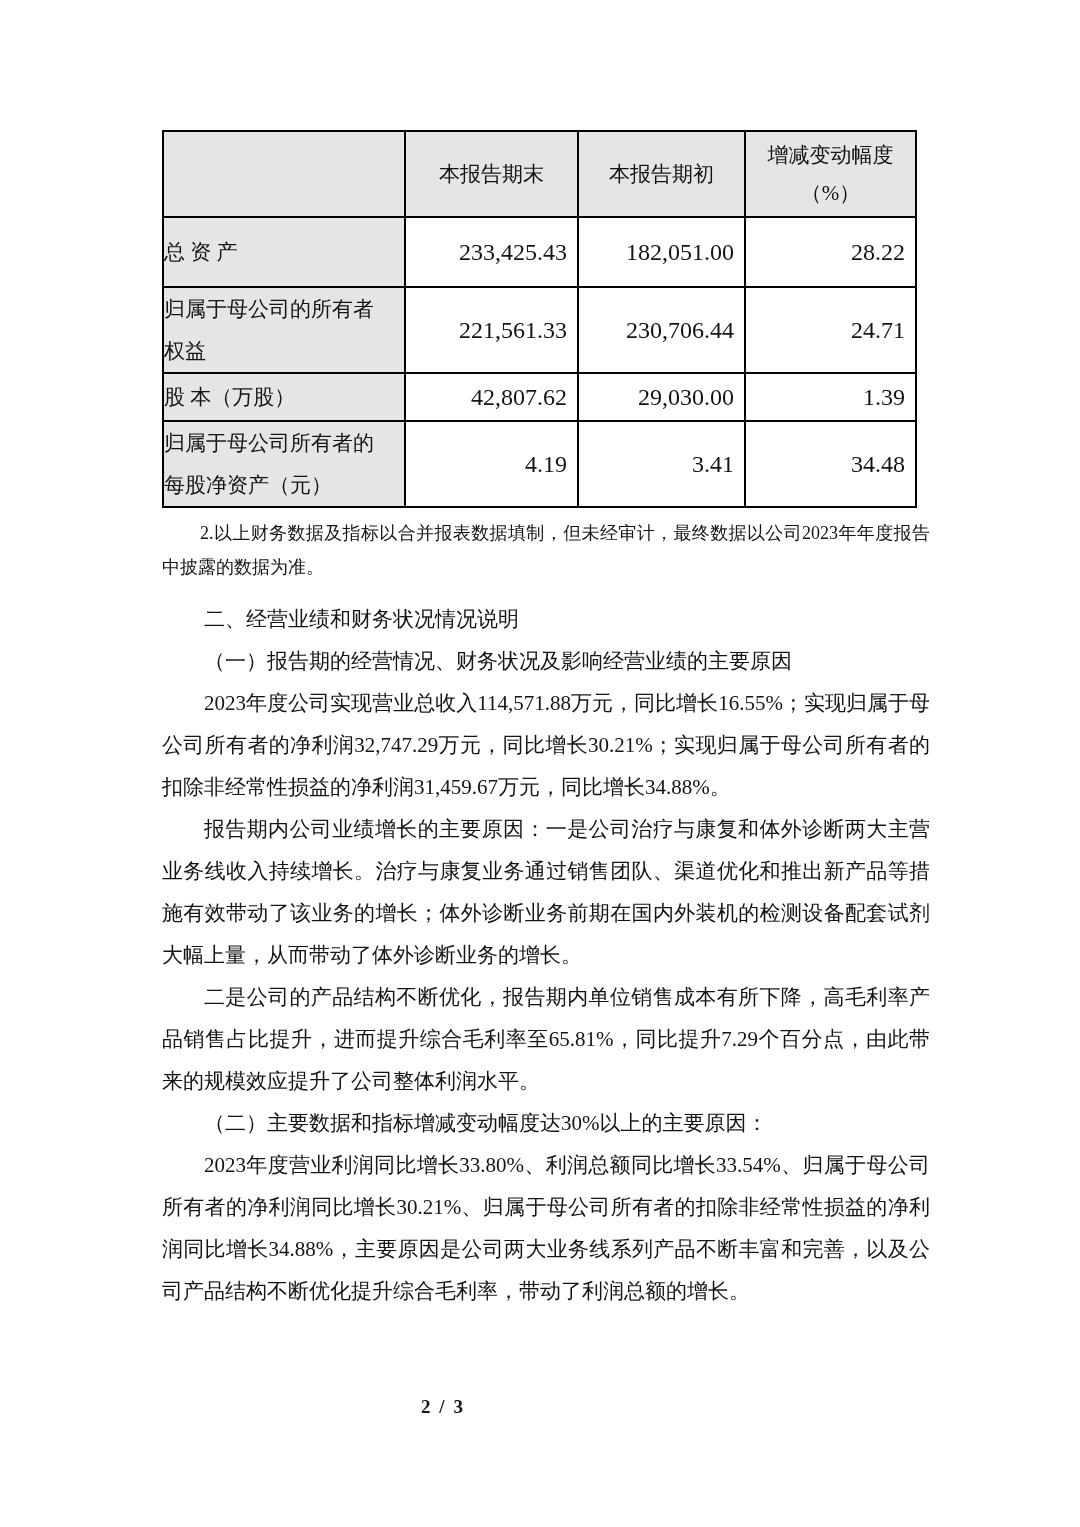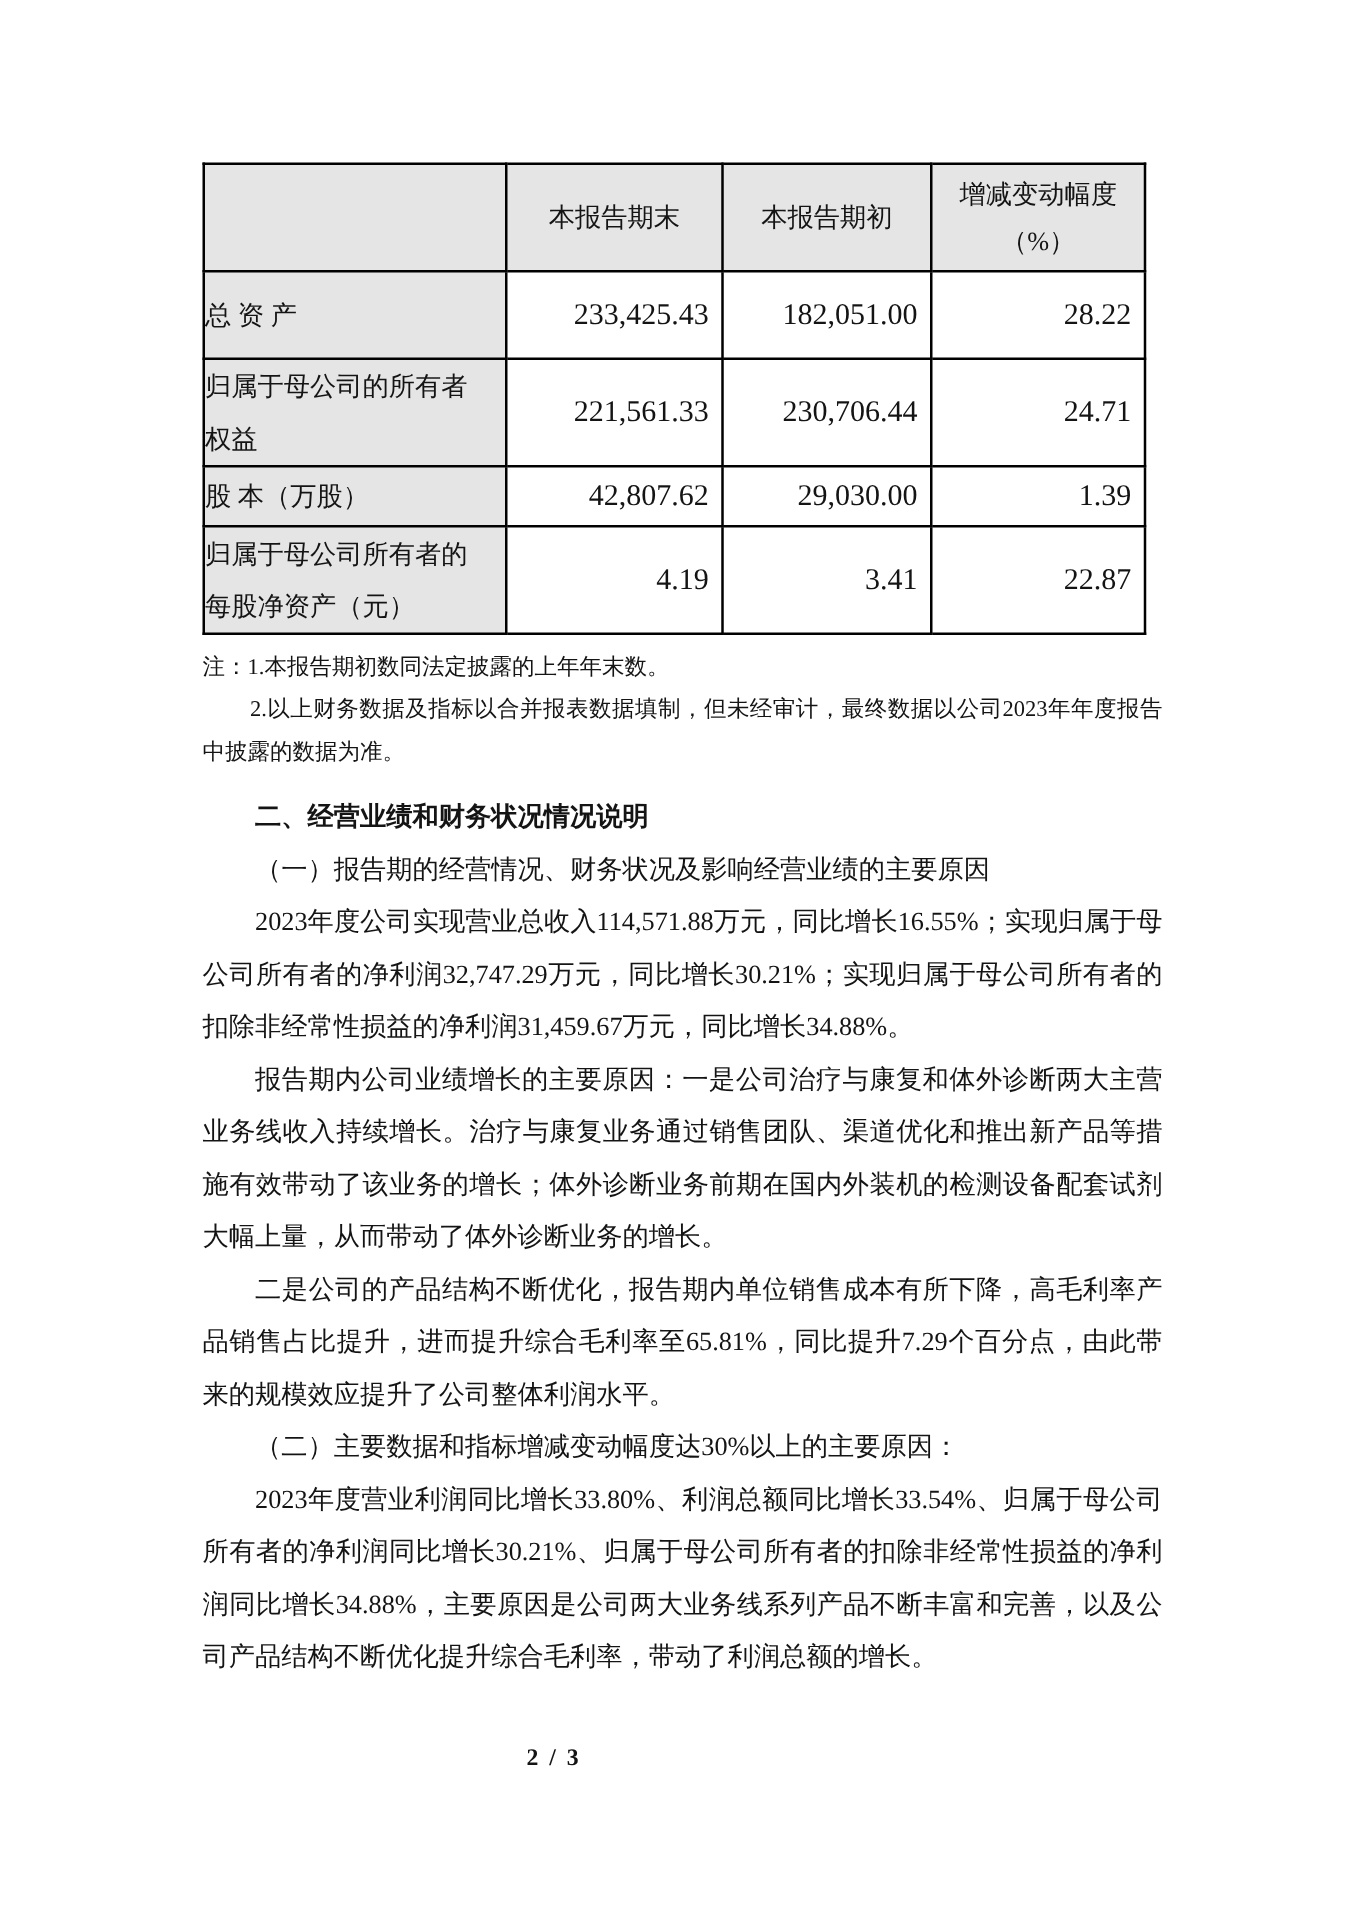--- a/index.html
+++ b/index.html
@@ -62,21 +62,21 @@
     font-size: 18px;
     line-height: 34px;
     text-align: justify;
   }
   .note.indented { text-indent: 38px; }
 
   
   .section-heading {
     margin: 14px 0 0 0;
     font-size: 21px;
-    font-weight: bold;
+    font-weight: normal;
     line-height: 42px;
     text-indent: 42px;
   }
   .para {
     margin: 0;
     font-size: 21px;
     line-height: 42px;
     text-indent: 42px;
     text-align: justify;
   }
@@ -131,27 +131,26 @@
           <td class="lbl">股 本（万股）</td>
           <td class="num">42,807.62</td>
           <td class="num">29,030.00</td>
           <td class="num">1.39</td>
         </tr>
         <tr style="height:86px">
           <td class="lbl">归属于母公司所有者的
 每股净资产（元）</td>
           <td class="num">4.19</td>
           <td class="num">3.41</td>
-          <td class="num">22.87</td>
+          <td class="num">34.48</td>
         </tr>
       </tbody>
     </table>
 
     <div class="notes">
-      <p class="note">注：1.本报告期初数同法定披露的上年年末数。</p>
       <p class="note indented">2.以上财务数据及指标以合并报表数据填制，但未经审计，最终数据以公司2023年年度报告中披露的数据为准。</p>
     </div>
 
     <p class="section-heading">二、经营业绩和财务状况情况说明</p>
     <p class="para">（一）报告期的经营情况、财务状况及影响经营业绩的主要原因</p>
     <p class="para">2023年度公司实现营业总收入114,571.88万元，同比增长16.55%；实现归属于母公司所有者的净利润32,747.29万元，同比增长30.21%；实现归属于母公司所有者的扣除非经常性损益的净利润31,459.67万元，同比增长34.88%。</p>
     <p class="para">报告期内公司业绩增长的主要原因：一是公司治疗与康复和体外诊断两大主营业务线收入持续增长。治疗与康复业务通过销售团队、渠道优化和推出新产品等措施有效带动了该业务的增长；体外诊断业务前期在国内外装机的检测设备配套试剂大幅上量，从而带动了体外诊断业务的增长。</p>
     <p class="para">二是公司的产品结构不断优化，报告期内单位销售成本有所下降，高毛利率产品销售占比提升，进而提升综合毛利率至65.81%，同比提升7.29个百分点，由此带来的规模效应提升了公司整体利润水平。</p>
     <p class="para">（二）主要数据和指标增减变动幅度达30%以上的主要原因：</p>
     <p class="para">2023年度营业利润同比增长33.80%、利润总额同比增长33.54%、归属于母公司所有者的净利润同比增长30.21%、归属于母公司所有者的扣除非经常性损益的净利润同比增长34.88%，主要原因是公司两大业务线系列产品不断丰富和完善，以及公司产品结构不断优化提升综合毛利率，带动了利润总额的增长。</p>

